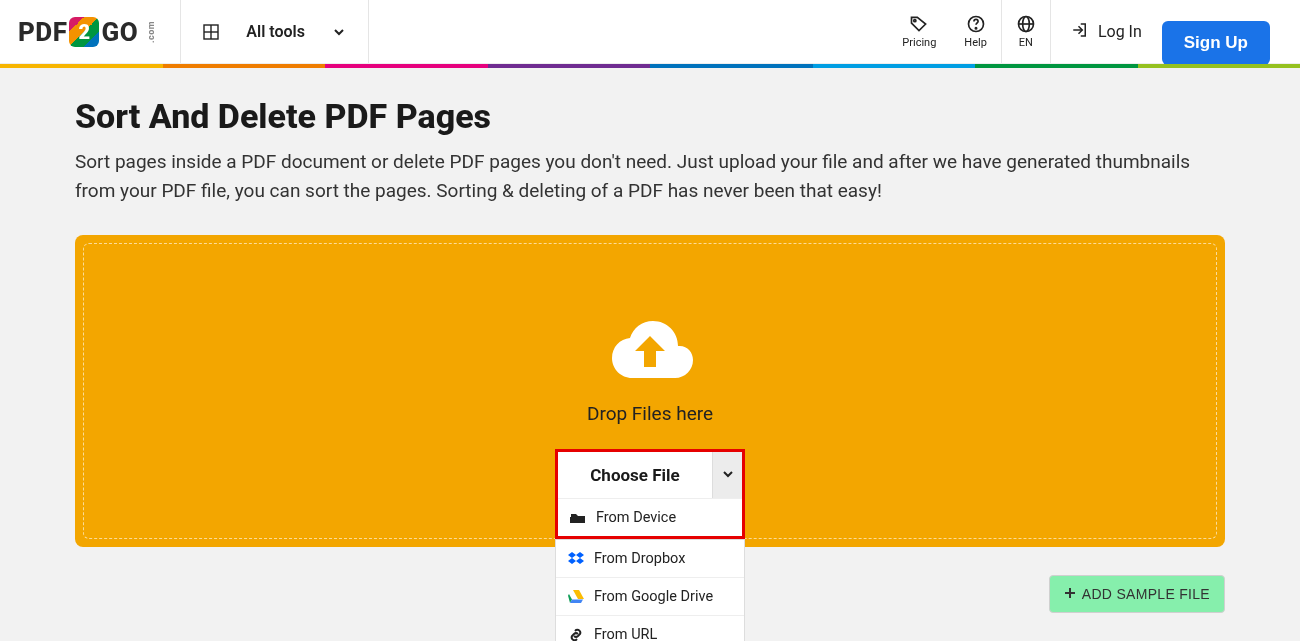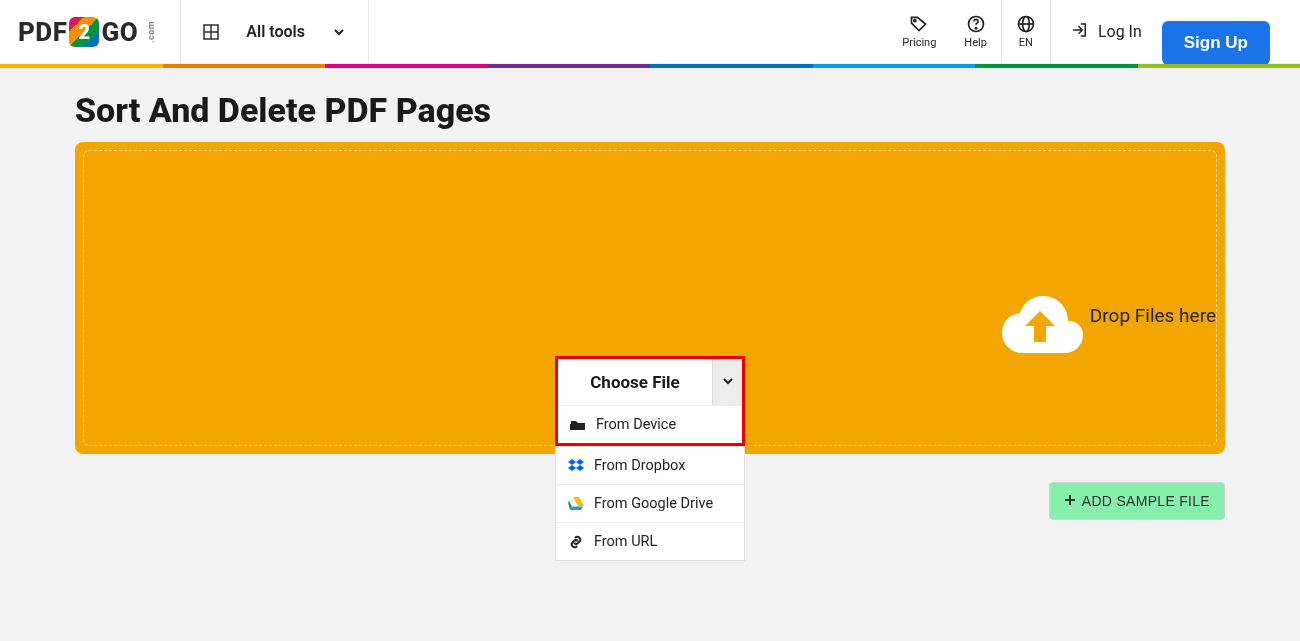--- a/index.html
+++ b/index.html
@@ -24,27 +24,27 @@
 
 .login { display: flex; align-items: center; padding: 0 20px; gap: 9px; font-size: 16px; color: #222; cursor: pointer; }
 .signup-wrap { display: flex; align-items: center; padding-right: 30px; }
 .signup { background: #1a73e8; color: #fff; border: none; border-radius: 6px; padding: 12px 22px; font-size: 17px; font-weight: 700; cursor: pointer; margin-top: 23px; }
 
 
 .stripe { height: 4px; display: flex; }
 .stripe div { flex: 1; }
 
 
-.container { max-width: 1150px; margin: 8px auto; padding: 14px 0 0 0; }
+.container { max-width: 1150px; margin: 0 auto; padding: 28px 0 0 0; }
 h1 { font-size: 34px; font-weight: 800; color: #1a1a1a; margin-bottom: 12px; }
 .subtitle { font-size: 19px; color: #333; line-height: 1.5; margin-bottom: 30px; max-width: 1120px; }
 
 
 .dropzone-outer { background: #f3a600; border-radius: 8px; padding: 8px; position: relative; }
-.dropzone { border: 1px dashed rgba(255,255,255,0.6); border-radius: 6px; height: 296px; display: flex; align-items: center; justify-content: flex-end; padding-top: 64px; }
+.dropzone { border: 1px dashed rgba(255,255,255,0.6); border-radius: 6px; height: 296px; display: flex; flex-direction: column; align-items: center; justify-content: flex-start; padding-top: 64px; }
 .cloud-icon { margin-bottom: 10px; }
 .drop-text { font-size: 19px; color: #222; margin-bottom: 30px; }
 
 
 .choose-wrap { position: absolute; left: 50%; transform: translateX(-50%); top: 214px; width: 190px; }
 .highlight-box { border: 3px solid #e60000; }
 .choose-btn-row { display: flex; background: #fff; height: 46px; }
 .choose-btn { flex: 1; display: flex; align-items: center; justify-content: center; font-size: 17px; font-weight: 700; color: #1a1a1a; cursor: pointer; }
 .choose-chev { width: 30px; background: #ececec; display: flex; align-items: center; justify-content: center; cursor: pointer; border-left: 1px solid #ddd; }
 .menu-item { display: flex; align-items: center; gap: 10px; padding: 10px 12px; font-size: 14.5px; color: #222; background: #fff; cursor: pointer; border-top: 1px solid #eee; }
@@ -146,20 +146,21 @@
     <div style="background: rgb(230, 0, 126);"></div>
     <div style="background: rgb(111, 44, 145);"></div>
     <div style="background: rgb(0, 114, 188);"></div>
     <div style="background: rgb(0, 158, 227);"></div>
     <div style="background: rgb(0, 150, 64);"></div>
     <div style="background: rgb(149, 193, 31);"></div>
 </div>
 
 <div class="container">
   <h1>Sort And Delete PDF Pages</h1>
+  <p class="subtitle">Sort pages inside a PDF document or delete PDF pages you don't need. Just upload your file and after we have generated thumbnails from your PDF file, you can sort the pages. Sorting &amp; deleting of a PDF has never been that easy!</p>
 
   <div class="dropzone-outer">
     <div class="dropzone">
       <span class="cloud-icon">
         <svg width="100" height="80" viewBox="0 0 100 80">
           <path fill="#ffffff" d="M78 38c0-14-11-25-25-25-11 0-20 7-23 17-10 1-18 9-18 20 0 11 9 20 20 20h43c10 0 18-8 18-18 0-8-6-15-15-14z"></path>
           <path fill="#f3a600" d="M50 28l-15 15h9v16h12V43h9L50 28z"></path>
         </svg>
       </span>
       <div class="drop-text">Drop Files here</div>

